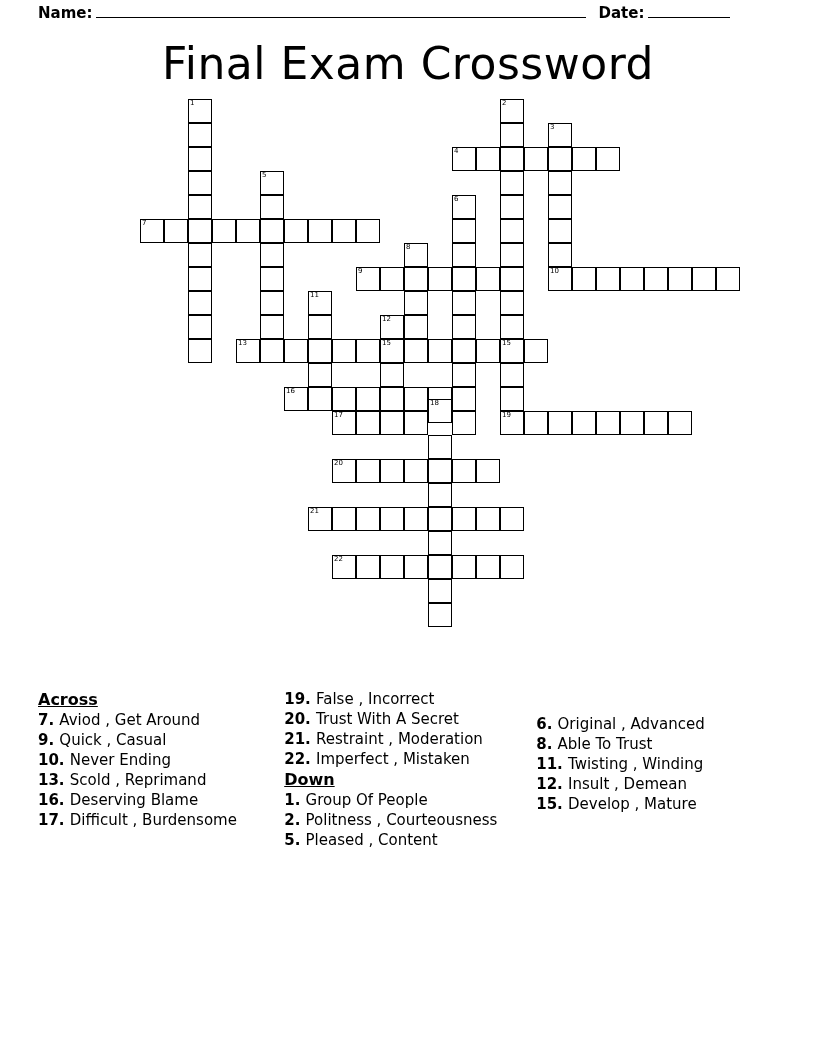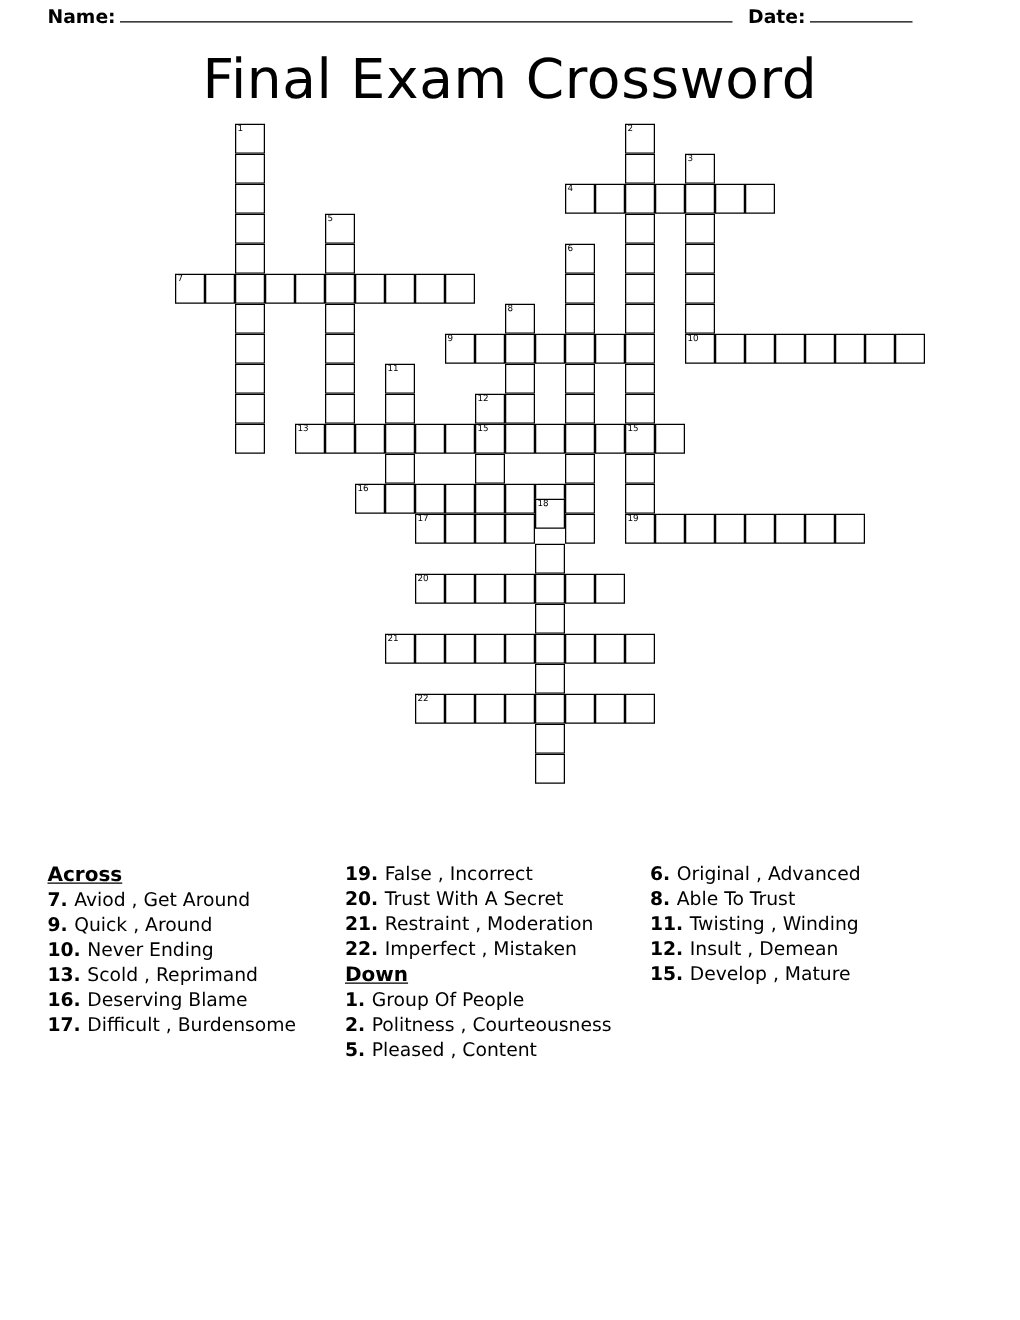--- a/index.html
+++ b/index.html
@@ -74,31 +74,31 @@
     font-family: "DejaVu Sans", sans-serif;
   }
 
   
   .clues {
     position: absolute;
     left: 38px;
     top: 690px;
     width: 740px;
     display: flex;
-    gap: 0px;
+    gap: 16px;
     font-size: 15px;
     line-height: 19px;
   }
   .clue-col {
     width: 238px;
     padding-right: 6px;
     box-sizing: border-box;
   }
   .clue-col.col2 { width: 244px; }
-  .clue-col.col3 { width: 250px; }
+  .clue-col.col3 { width: 250px; margin-top: 25px; }
   .section-head {
     font-weight: bold;
     text-decoration: underline;
     margin-bottom: 2px;
     font-size: 16px;
   }
   .clue {
     margin-bottom: 1px;
   }
   .clue b { font-weight: bold; }
@@ -304,21 +304,21 @@
       <div class="cell" style="left: 462px; top: 456px;"></div>
       <div class="cell" style="left: 390px; top: 480px;"></div>
       <div class="cell" style="left: 390px; top: 504px;"></div>
     </div>
 
   <div class="clues">
     <div class="clue-col col1">
       <div class="section-head">Across</div>
       <div id="col1-clues">
           <div class="clue"><b>7. </b><span>Aviod , Get Around</span></div>
-          <div class="clue"><b>9. </b><span>Quick , Around</span></div>
+          <div class="clue"><b>9. </b><span>Quick , Casual</span></div>
           <div class="clue"><b>10. </b><span>Never Ending</span></div>
           <div class="clue"><b>13. </b><span>Scold , Reprimand</span></div>
           <div class="clue"><b>16. </b><span>Deserving Blame</span></div>
           <div class="clue"><b>17. </b><span>Difficult , Burdensome</span></div>
         </div>
     </div>
     <div class="clue-col col2">
       <div id="col2-across">
           <div class="clue"><b>19. </b><span>False , Incorrect</span></div>
           <div class="clue"><b>20. </b><span>Trust With A Secret</span></div>

